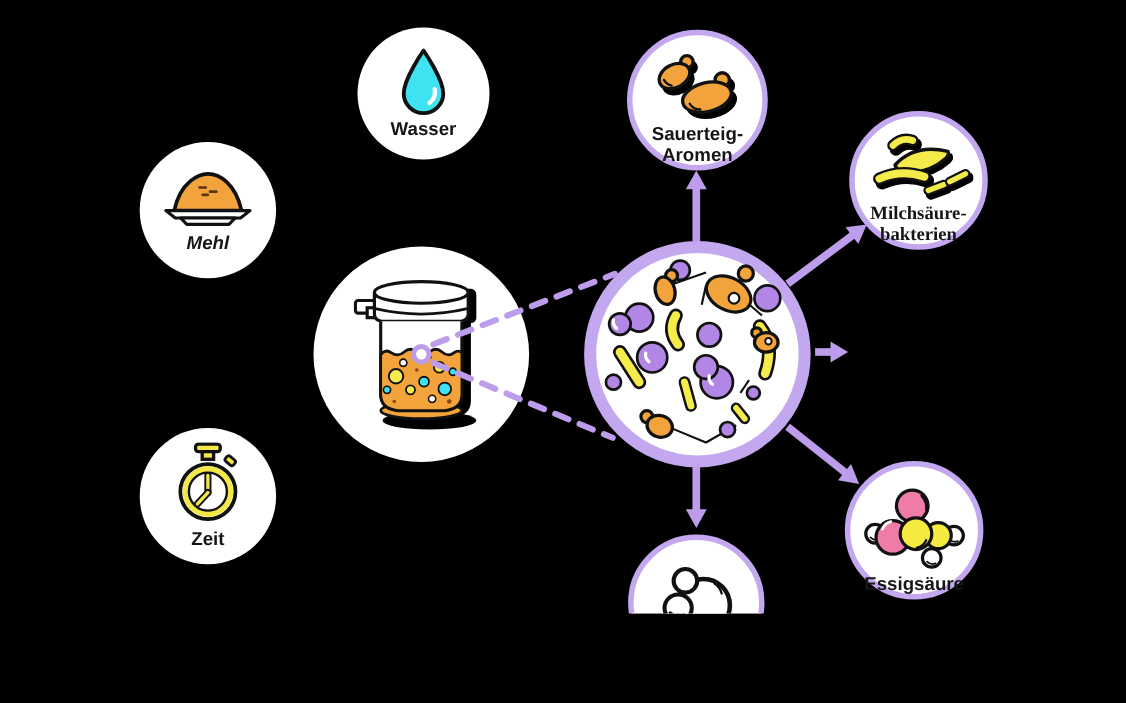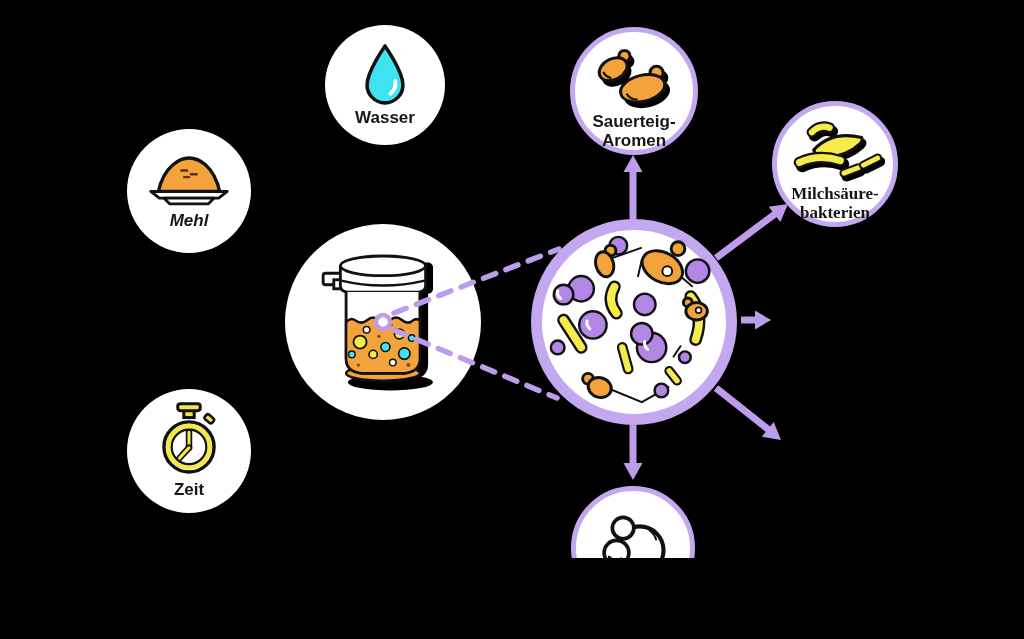--- a/index.html
+++ b/index.html
@@ -179,20 +179,38 @@
       <path d="M88 53 L104 45" stroke="#111" stroke-width="10" stroke-linecap="round"></path>
       <path d="M88 53 L104 45" stroke="#f5ec4b" stroke-width="5.5" stroke-linecap="round"></path>
     </svg>
     <div class="label">
       <div>Milchsäure-</div>
       <div>bakterien</div>
     </div>
   </div>
 
 
+  <div class="node purple" style="left:768px;top:419px;width:126px;height:126px;">
+    <svg width="98" height="76" viewBox="0 0 116 90">
+      <circle cx="16" cy="50" r="10" fill="#fff" stroke="#111" stroke-width="3.5"></circle>
+      <path d="M11 54 q4 4 9 2" fill="none" stroke="#111" stroke-width="2" stroke-linecap="round"></path>
+      <circle cx="101" cy="52" r="10" fill="#fff" stroke="#111" stroke-width="3.5"></circle>
+      <path d="M96 56 q4 4 9 2" fill="none" stroke="#111" stroke-width="2" stroke-linecap="round"></path>
+      <circle cx="56" cy="20" r="17" fill="#ee7ba8" stroke="#111" stroke-width="3.5"></circle>
+      <path d="M66 9 q6 7 5 15" fill="none" stroke="#111" stroke-width="2.5" stroke-linecap="round"></path>
+      <circle cx="35" cy="54" r="18" fill="#ee7ba8" stroke="#111" stroke-width="3.5"></circle>
+      <path d="M24 45 q2 -6 9 -8" fill="none" stroke="#fff" stroke-width="3" stroke-linecap="round"></path>
+      <circle cx="84" cy="52" r="14" fill="#f6e93f" stroke="#111" stroke-width="3.5"></circle>
+      <circle cx="60" cy="50" r="17" fill="#f6e93f" stroke="#111" stroke-width="3.5"></circle>
+      <path d="M71 57 q-3 7 -10 8" fill="none" stroke="#111" stroke-width="2.5" stroke-linecap="round"></path>
+      <circle cx="77" cy="76" r="10" fill="#fff" stroke="#111" stroke-width="3.5"></circle>
+      <path d="M72 80 q4 4 9 2" fill="none" stroke="#111" stroke-width="2" stroke-linecap="round"></path>
+    </svg>
+    <div class="label">Essigsäure</div>
+  </div>
 
   <div class="node purple" style="left:571px;top:486px;width:124px;height:124px;">
     <svg width="76" height="66" viewBox="0 0 92 80">
       <circle cx="54" cy="44" r="29" fill="#fff" stroke="#111" stroke-width="5"></circle>
       <path d="M28 68 a29 29 0 0 0 42 -8" fill="none" stroke="#111" stroke-width="7"></path>
       <path d="M66 20 q6 4 8 11" fill="none" stroke="#111" stroke-width="2.5" stroke-linecap="round"></path>
       <circle cx="34" cy="17" r="13" fill="#fff" stroke="#111" stroke-width="4.5"></circle>
       <circle cx="26" cy="47" r="15" fill="#fff" stroke="#111" stroke-width="4.5"></circle>
       <path d="M17 52 q7 6 15 2" fill="none" stroke="#111" stroke-width="3" stroke-linecap="round"></path>
     </svg>

